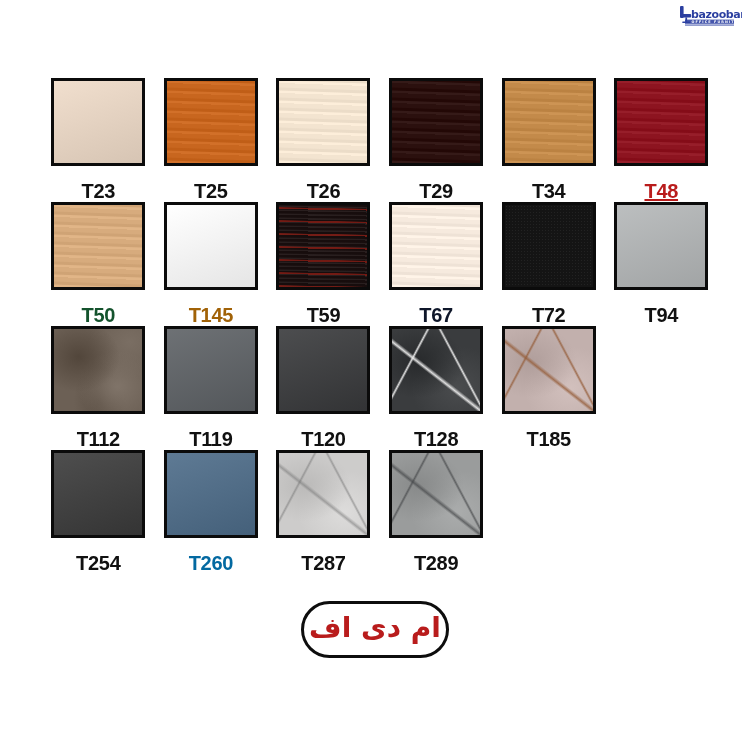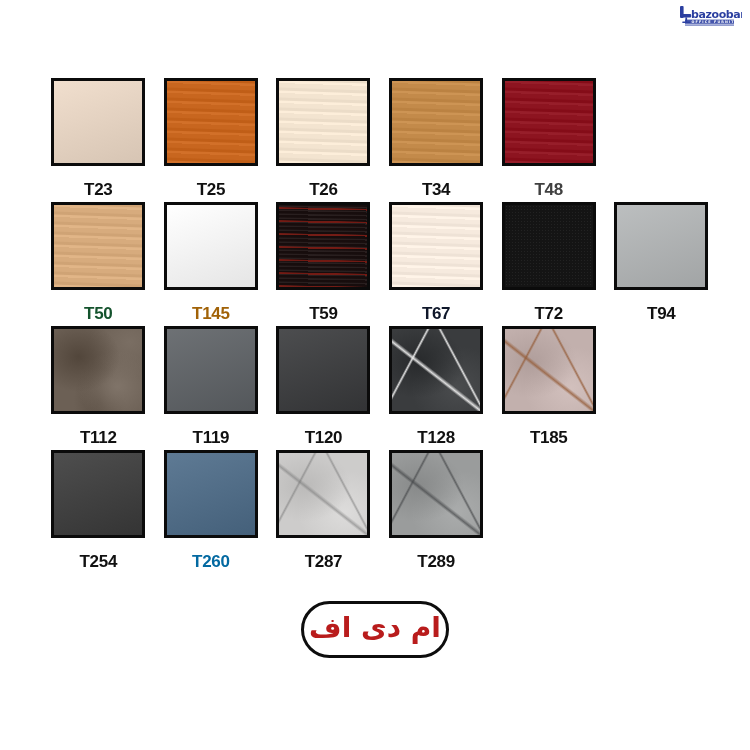--- a/index.html
+++ b/index.html
@@ -62,21 +62,21 @@
     position: relative;
     overflow: hidden;
     background-color: #ccc;
   }
   .swatch-tile .grain {
     position: absolute;
     inset: 0;
   }
   .swatch-label {
     margin-top: 15px;
-    font-size: 17px;
+    font-size: 20px;
     font-weight: bold;
     letter-spacing: -0.3px;
     color: #111111;
     line-height: 1;
     font-family: "Liberation Sans", "DejaVu Sans", sans-serif;
   }
 
   
   #mdf-badge {
     position: absolute;
@@ -141,29 +141,35 @@
         <div class="swatch-label" style="color: rgb(17, 17, 17);">T25</div>
       </div>
       <div class="swatch-cell">
         <div class="swatch-tile" style="border-color: rgb(11, 11, 11);">
           <div class="grain" style="background: repeating-linear-gradient(2deg, rgb(253, 238, 218) 0px, rgb(253, 238, 218) 2px, rgb(235, 220, 200) 3px, rgb(235, 220, 200) 5px, rgb(243, 228, 208) 6px, rgb(243, 228, 208) 10px), linear-gradient(rgb(255, 244, 224) 0%, rgb(243, 228, 208) 38%, rgb(229, 214, 194) 55%, rgb(243, 228, 208) 72%, rgb(253, 238, 218) 100%) rgb(243, 228, 208);"></div>
         </div>
         <div class="swatch-label" style="color: rgb(17, 17, 17);">T26</div>
       </div>
       <div class="swatch-cell">
         <div class="swatch-tile" style="border-color: rgb(11, 11, 11);">
+          <div class="grain" style="background: repeating-linear-gradient(2deg, rgb(53, 26, 24) 0px, rgb(53, 26, 24) 2px, rgb(35, 8, 6) 3px, rgb(35, 8, 6) 5px, rgb(43, 16, 14) 6px, rgb(43, 16, 14) 10px), linear-gradient(rgb(59, 32, 30) 0%, rgb(43, 16, 14) 38%, rgb(29, 2, 0) 55%, rgb(43, 16, 14) 72%, rgb(53, 26, 24) 100%) rgb(43, 16, 14);"></div>
+        </div>
+        <div class="swatch-label" style="color: rgb(17, 17, 17);">T29</div>
+      </div>
+      <div class="swatch-cell">
+        <div class="swatch-tile" style="border-color: rgb(11, 11, 11);">
           <div class="grain" style="background: repeating-linear-gradient(2deg, rgb(205, 148, 84) 0px, rgb(205, 148, 84) 2px, rgb(187, 130, 66) 3px, rgb(187, 130, 66) 5px, rgb(195, 138, 74) 6px, rgb(195, 138, 74) 10px), linear-gradient(rgb(211, 154, 90) 0%, rgb(195, 138, 74) 38%, rgb(181, 124, 60) 55%, rgb(195, 138, 74) 72%, rgb(205, 148, 84) 100%) rgb(195, 138, 74);"></div>
         </div>
         <div class="swatch-label" style="color: rgb(17, 17, 17);">T34</div>
       </div>
       <div class="swatch-cell">
         <div class="swatch-tile" style="border-color: rgb(11, 11, 11);">
           <div class="grain" style="background: repeating-linear-gradient(2deg, rgb(151, 30, 42) 0px, rgb(151, 30, 42) 2px, rgb(133, 12, 24) 3px, rgb(133, 12, 24) 5px, rgb(141, 20, 32) 6px, rgb(141, 20, 32) 10px), linear-gradient(rgb(157, 36, 48) 0%, rgb(141, 20, 32) 38%, rgb(127, 6, 18) 55%, rgb(141, 20, 32) 72%, rgb(151, 30, 42) 100%) rgb(141, 20, 32);"></div>
         </div>
-        <div class="swatch-label" style="color: #404040;">T48</div>
+        <div class="swatch-label" style="color: #b91c1c; text-decoration: underline;">T48</div>
       </div>
     </div>
     <div class="swatch-row">
       <div class="swatch-cell">
         <div class="swatch-tile" style="border-color: rgb(11, 11, 11);">
           <div class="grain" style="background: repeating-linear-gradient(2deg, rgb(225, 181, 135) 0px, rgb(225, 181, 135) 2px, rgb(207, 163, 117) 3px, rgb(207, 163, 117) 5px, rgb(215, 171, 125) 6px, rgb(215, 171, 125) 10px), linear-gradient(rgb(231, 187, 141) 0%, rgb(215, 171, 125) 38%, rgb(201, 157, 111) 55%, rgb(215, 171, 125) 72%, rgb(225, 181, 135) 100%) rgb(215, 171, 125);"></div>
         </div>
         <div class="swatch-label" style="color: #14532d;">T50</div>
       </div>
       <div class="swatch-cell">

